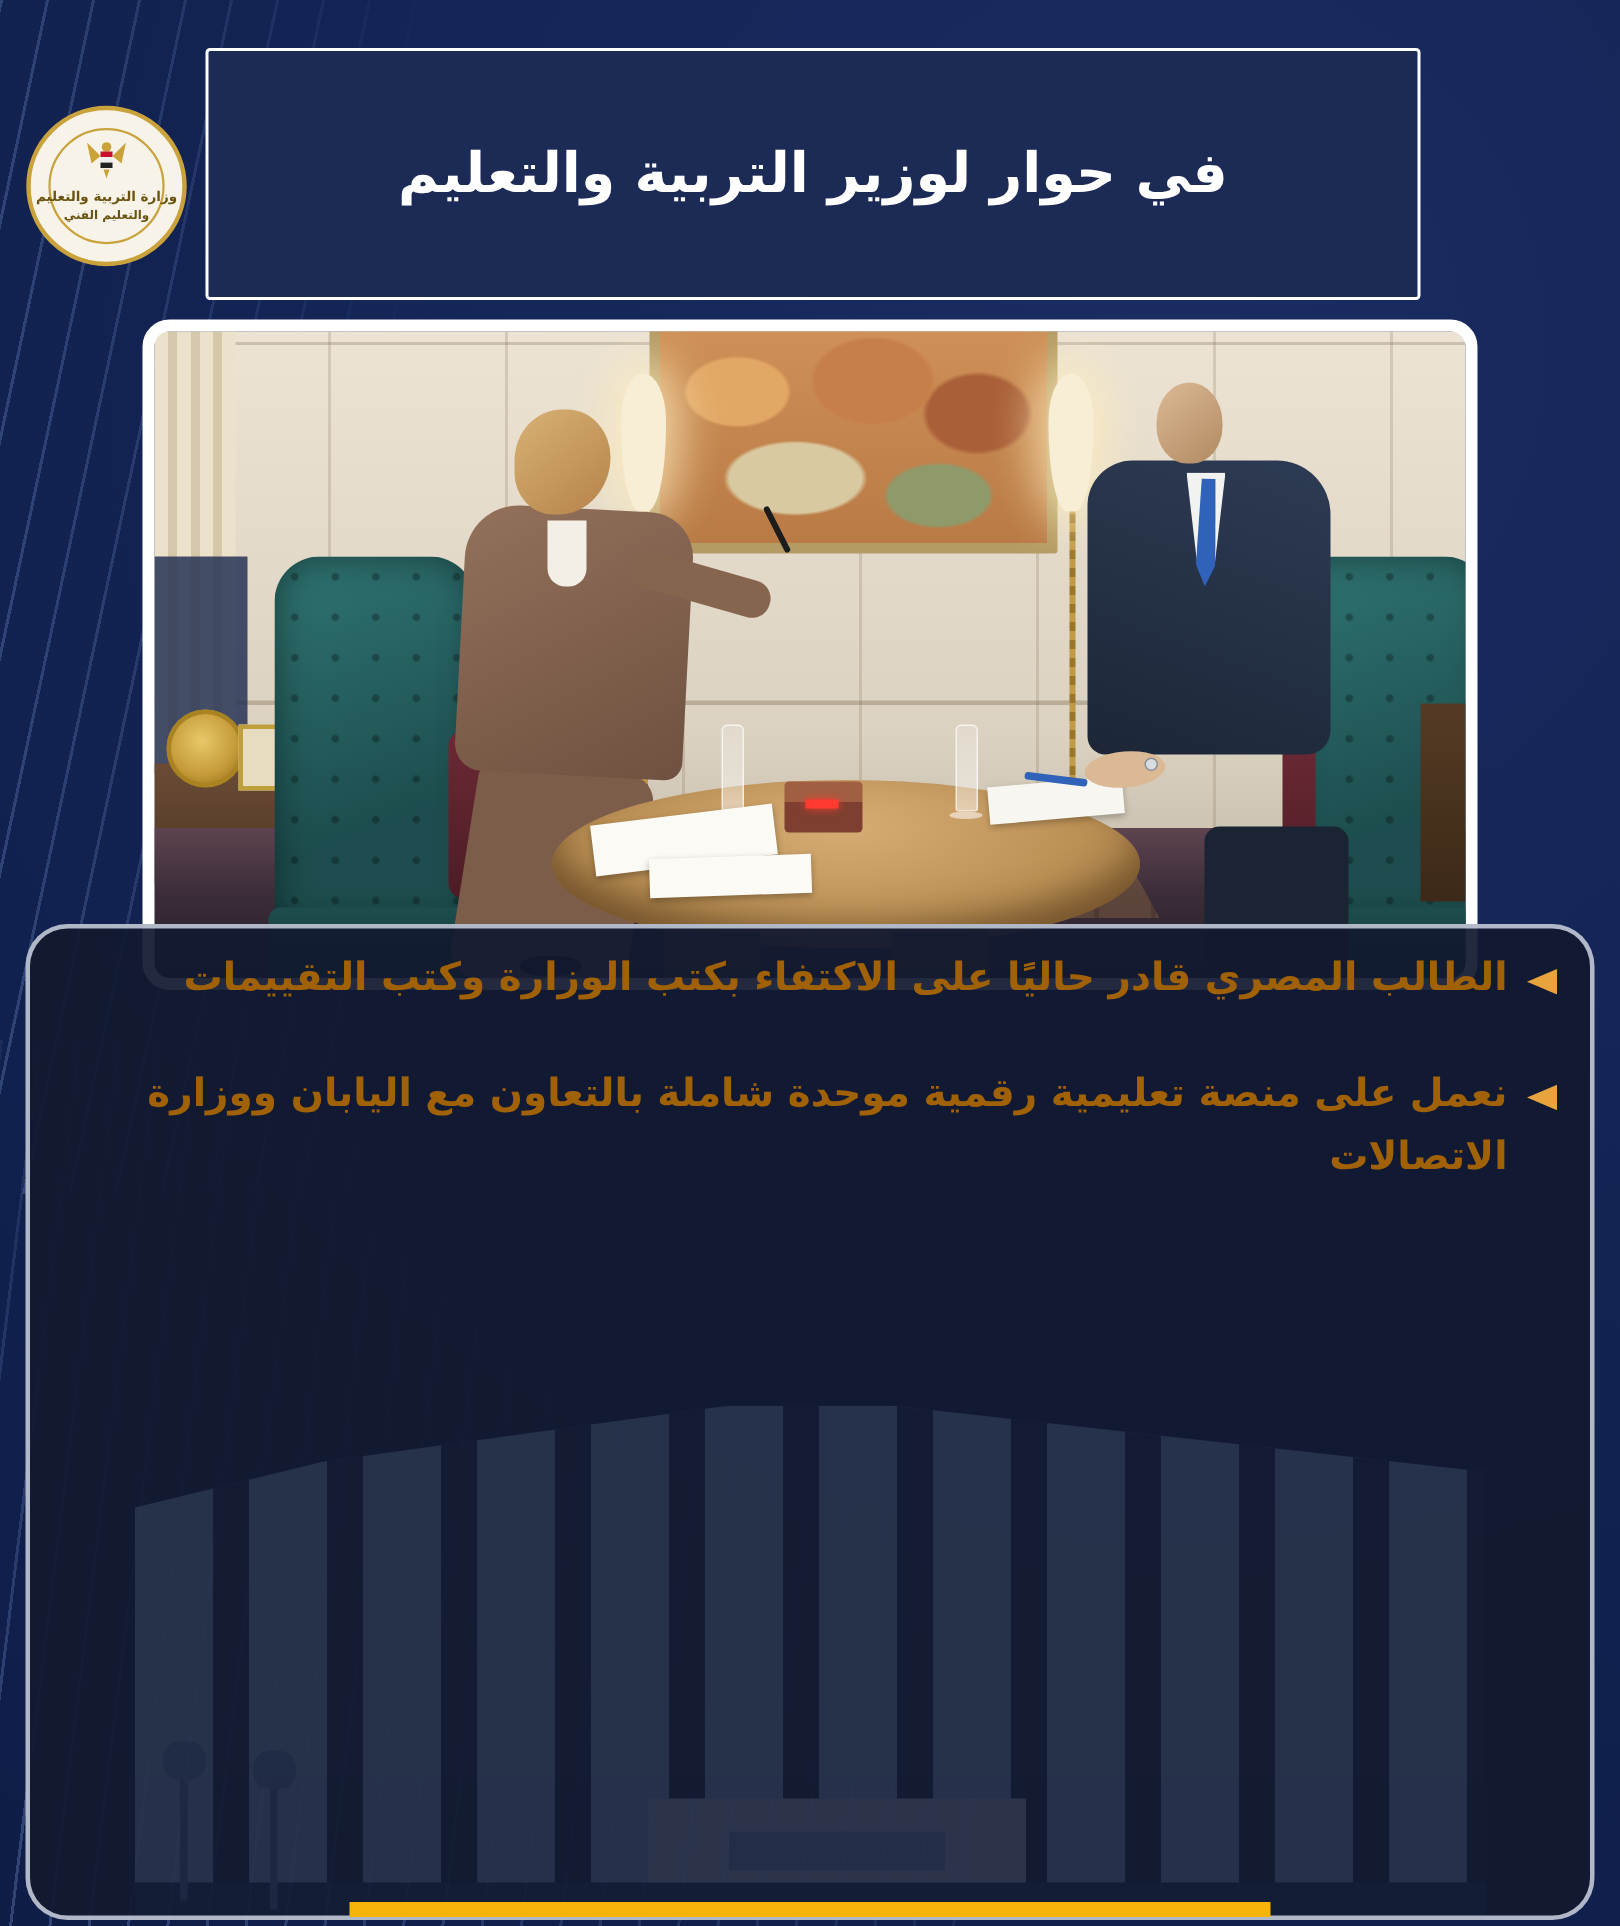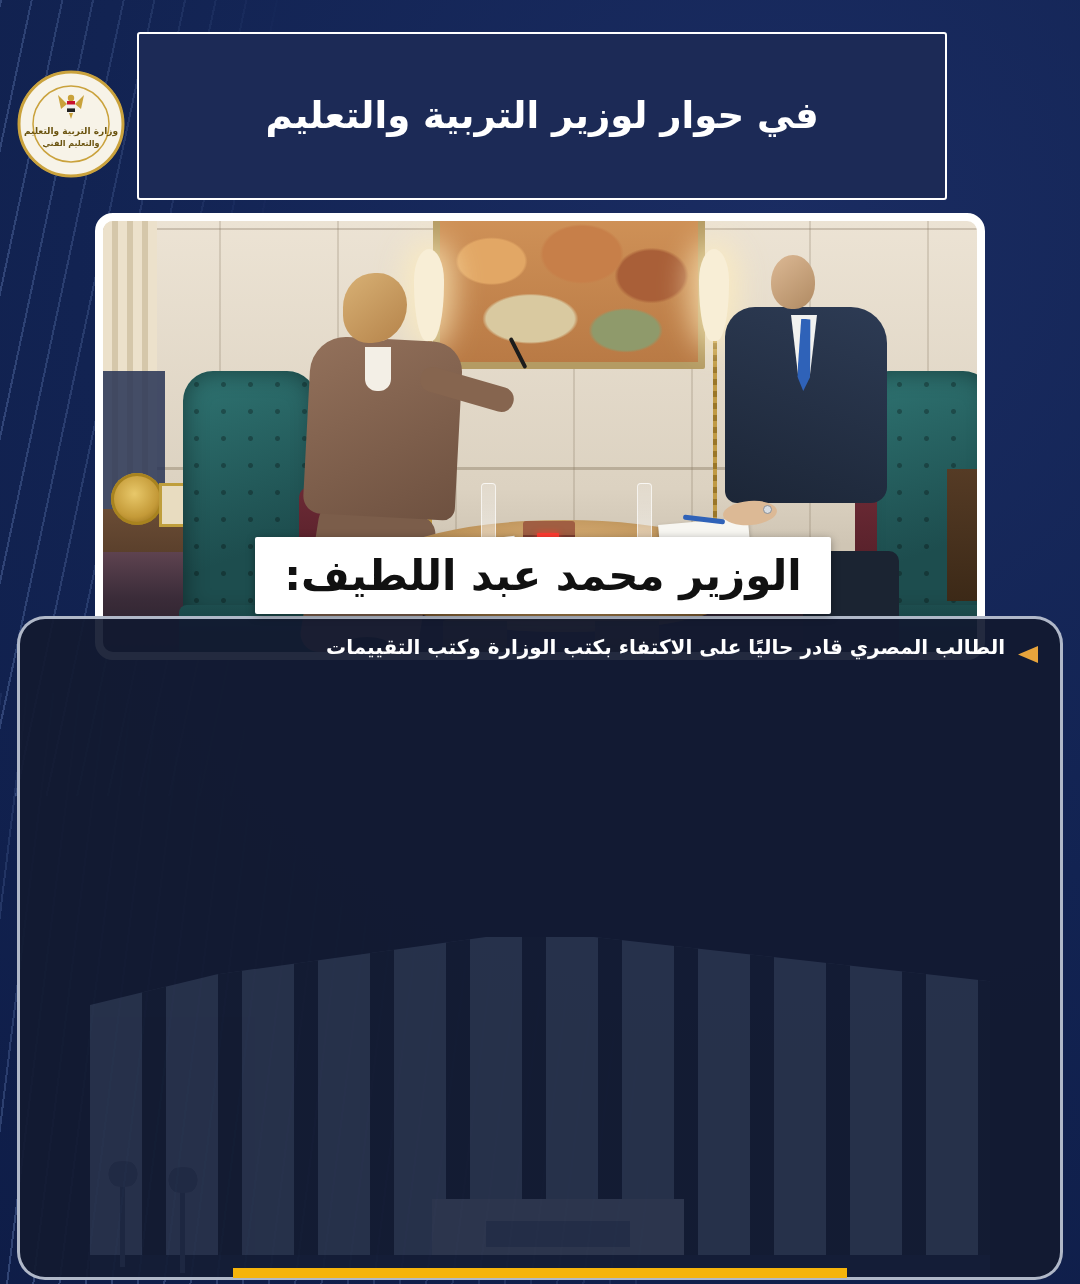--- a/index.html
+++ b/index.html
@@ -131,21 +131,21 @@
   .b-sign-in { position:absolute; left:44%; bottom:30px; width:16%; height:26px; background:#7e93b8; }
   .b-hedge { position:absolute; left:0; right:0; bottom:0; height:22px; background:#223255; }
   .palm { position:absolute; width:5px; height:90px; background:#5b6f93; }
   .palm::after { content:""; position:absolute; left:-17px; top:-16px; width:40px; height:26px; border-radius:50%;
     background:radial-gradient(circle, #6d82a6 0 60%, transparent 62%); }
 
   .quote-list { position:absolute; top:12px; right:22px; left:34px; }
   .quote { display:flex; align-items:flex-start; gap:13px; margin-bottom:35px; direction:rtl; }
   .tri { flex:0 0 auto; width:20px; height:17px; margin-top:15px; background:#E7A43C;
     clip-path:polygon(100% 0, 100% 100%, 0 50%); }
-  .quote-text { color:#ffffff; font-weight:bold; font-size:20px; line-height:1.62; text-align:right; }
+  .quote-text { color:#a16207; font-weight:bold; font-size:26px; line-height:1.62; text-align:right; }
 
   .underline { position:absolute; left:233px; top:1268px; width:614px; height:10px; background:#F6B40A; z-index:5; }
 </style>
 </head>
 <body>
 
 <div class="canvas">
 
   <div class="lines-left"></div>
   <div class="lines-bottom"></div>
@@ -245,22 +245,23 @@
       <div class="b-hedge"></div>
       <div class="palm" style="left:30px; bottom:10px;"></div>
       <div class="palm" style="left:90px; bottom:4px;"></div>
     </div>
 
     <div class="quote-list">
       <div class="quote">
         <div class="tri"></div>
         <div class="quote-text">الطالب المصري قادر حاليًا على الاكتفاء بكتب الوزارة وكتب التقييمات</div>
       </div>
+      <div class="quote">
+        <div class="tri"></div>
+        <div class="quote-text">نعمل على منصة تعليمية رقمية موحدة شاملة بالتعاون مع اليابان ووزارة الاتصالات</div>
+      </div>
 
     </div>
   </div>
 
-  <div class="banner">
-    <div class="banner-text">الوزير محمد عبد اللطيف:</div>
-  </div>
 
   <div class="underline"></div>
 </div>
 
 </body></html>

